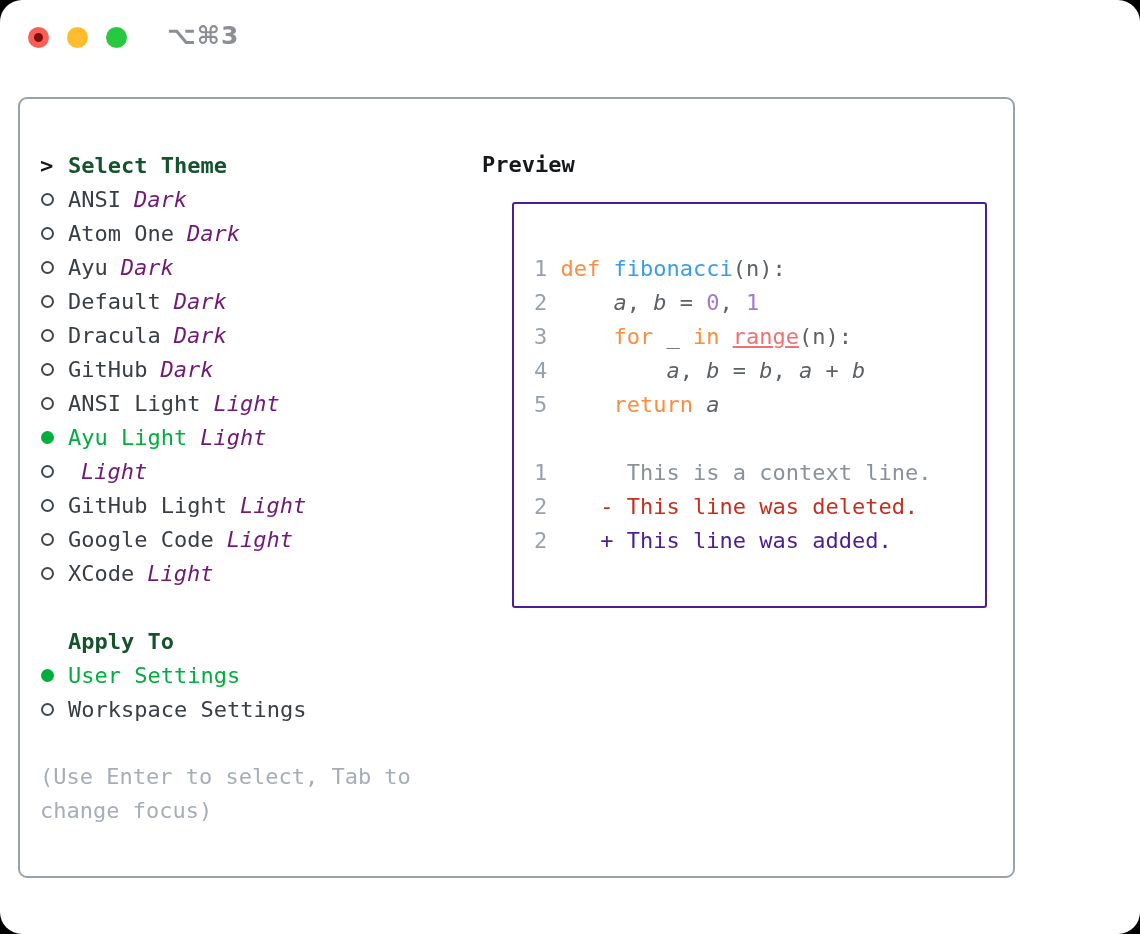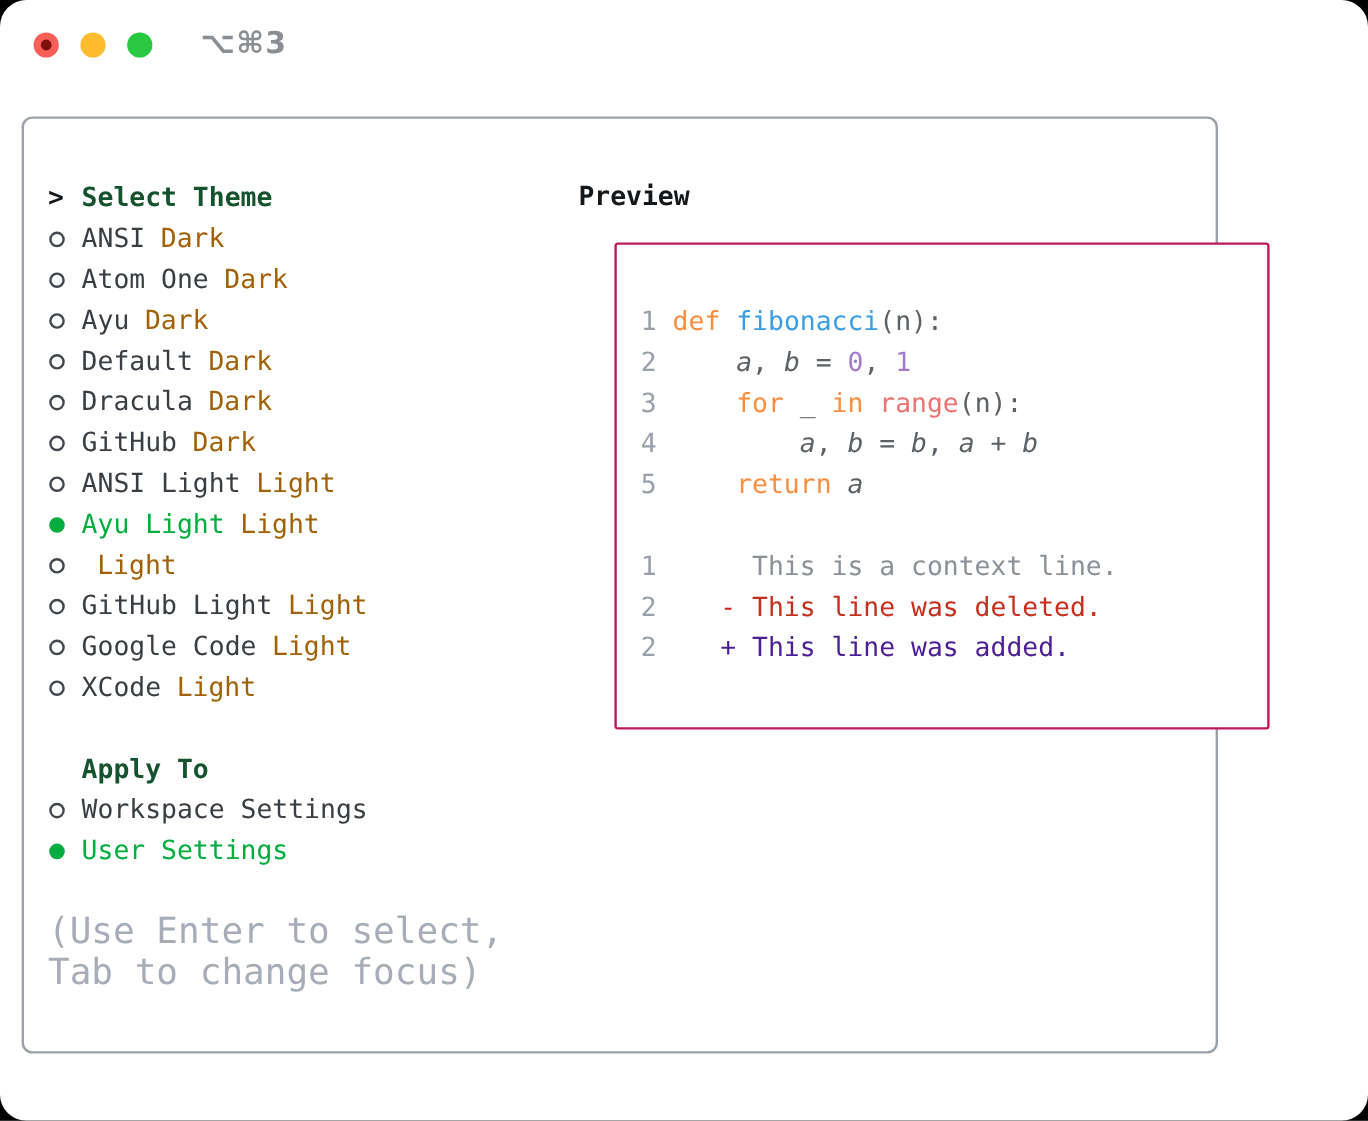--- a/index.html
+++ b/index.html
@@ -41,42 +41,42 @@
   .row.clickable{cursor:pointer;}
   .cell{display:inline-flex;align-items:center;width:28px;flex:0 0 28px;}
   .marker{font-weight:700;color:#15181b;}
   .h{font-weight:700;color:#14532d;}
   .circle{
     width:13px;height:13px;border-radius:50%;
     border:2px solid #41474e;box-sizing:border-box;margin-left:1px;
   }
   .circle.filled{background:#00ae3e;border-color:#00ae3e;}
   .row.selected .name{color:#00ae3e;text-align:center;}
-  .variant{margin-left:13px;color:#a16207;}
+  .variant{margin-left:13px;color:#701a75;font-style:italic;}
   .spacer{height:34px;}
   .hint{
-    width:420px;font-size:30px;line-height:34px;color:#a6adb8;
+    width:420px;font-size:22px;line-height:34px;color:#a6adb8;
   }
   
   .preview-header{
     position:absolute;left:462px;top:49px;height:34px;line-height:34px;
     font-size:22px;font-weight:700;color:#15181b;
   }
   .preview-box{
-    position:absolute;left:492px;top:103px;width:546px;height:406px;
-    box-sizing:border-box;border:2px solid #be185d;border-radius:3px;
+    position:absolute;left:492px;top:103px;width:475px;height:406px;
+    box-sizing:border-box;border:2px solid #4c1d95;border-radius:3px;
     padding:48px 0 0 20px;overflow:hidden;background:#fff;
   }
   .code-line{height:34px;line-height:34px;font-size:22px;white-space:pre;}
   .tok-fg{color:#5c6166;}
   .tok-ln{color:#98a1ab;}
   .tok-kw{color:#fa8d3e;}
   .tok-fn{color:#399ee6;}
   .tok-num{color:#a37acc;}
-  .tok-rng{color:#f07171;}
+  .tok-rng{color:#f07171;text-decoration:underline;}
   .tok-var{color:#5c6166;font-style:italic;}
   .tok-ctx{color:#8a9199;text-align:right;}
   .tok-del{color:#c62f1d;}
   .tok-add{color:#4c1d95;}
 </style>
 </head>
 <body>
 
 <div class="screen">
 
@@ -184,31 +184,31 @@
         </div>
 
       <div class="spacer"></div>
 
       <div class="row">
         <span class="cell"></span>
         <span class="h">Apply To</span>
       </div>
 
       <div id="apply-list">
+          <div class="row clickable selected">
+            <span class="cell">
+              <span class="circle filled"></span>
+            </span>
+            <span class="name">User Settings</span>
+          </div>
           <div class="row clickable">
             <span class="cell">
               <span class="circle"></span>
             </span>
             <span class="name">Workspace Settings</span>
-          </div>
-          <div class="row clickable selected">
-            <span class="cell">
-              <span class="circle filled"></span>
-            </span>
-            <span class="name">User Settings</span>
           </div>
         </div>
 
       <div class="spacer"></div>
 
       <div class="hint">(Use Enter to select, Tab to change focus)</div>
     </div>
 
     <div class="preview-header">Preview</div>
 

